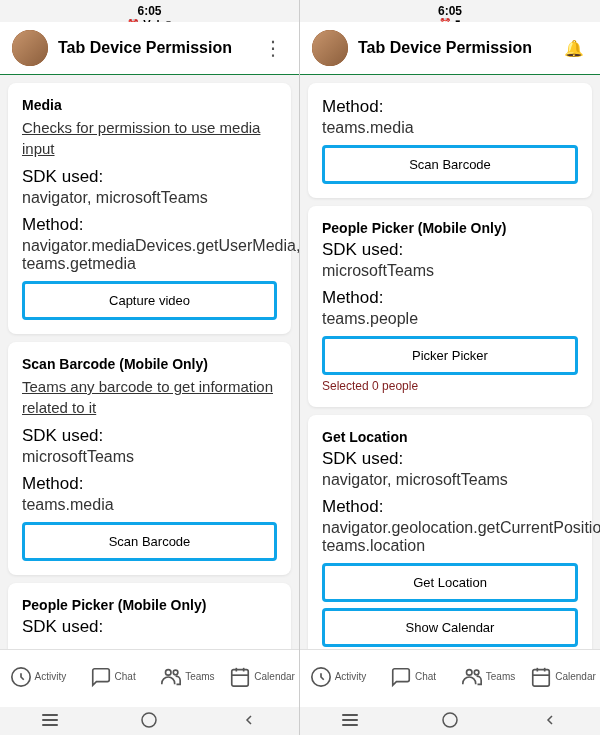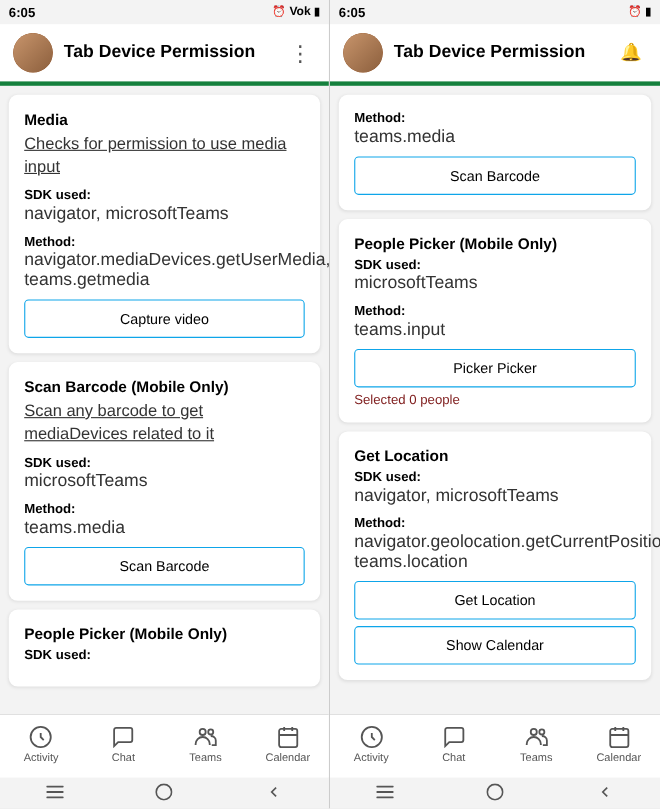--- a/index.html
+++ b/index.html
@@ -31,31 +31,32 @@
     
     .status-bar {
       display: flex;
       justify-content: space-between;
       align-items: center;
       padding: 4px 8px;
       background: #f3f3f3;
       font-size: 11px;
       font-weight: 600;
       height: 22px;
+      flex-direction: column;
     }
     .status-bar .time { font-weight: 700; font-size: 12px; }
     .status-bar .icons { display: flex; align-items: center; gap: 3px; font-size: 10px; }
 
     
     .app-header {
       display: flex;
       align-items: center;
       padding: 8px 12px;
       background: #fff;
-      border-bottom: 4px solid #15803d;
+      border-bottom: 1px solid #15803d;
       gap: 10px;
       min-height: 52px;
     }
     .avatar {
       width: 36px;
       height: 36px;
       border-radius: 50%;
       background: #8b4513;
       overflow: hidden;
       flex-shrink: 0;
@@ -111,38 +112,38 @@
 
     .card-desc {
       font-size: 15px;
       color: #333;
       margin-bottom: 8px;
       line-height: 1.4;
       text-decoration: underline;
     }
 
     .label {
-      font-size: 12px;
-      font-weight: 700;
+      font-size: 17px;
+      font-weight: 400;
       color: #000;
       margin-bottom: 2px;
     }
 
     .value {
       font-size: 16px;
       color: #333;
       margin-bottom: 8px;
     }
 
     .action-btn {
       display: block;
       width: 100%;
       padding: 9px 12px;
       background: #fff;
-      border: 1px solid #0ea5e9;
+      border: 3px solid #0ea5e9;
       border-radius: 4px;
       font-size: 13px;
       color: #000;
       cursor: pointer;
       margin-top: 6px;
     }
 
     .selected-text {
       font-size: 12px;
       color: #7f1d1d;
@@ -154,21 +155,21 @@
       display: flex;
       background: #fff;
       border-top: 1px solid #e0e0e0;
       padding: 4px 0 8px;
       height: 58px;
     }
 
     .nav-item {
       flex: 1;
       display: flex;
-      flex-direction: column;
+      flex-direction: row;
       align-items: center;
       justify-content: center;
       gap: 2px;
       cursor: pointer;
       padding: 2px 0;
     }
 
     .nav-icon {
       width: 24px;
       height: 24px;
@@ -235,21 +236,21 @@
         <div class="card-desc">Checks for permission to use media input</div>
         <div class="label">SDK used:</div>
         <div class="value">navigator, microsoftTeams</div>
         <div class="label">Method:</div>
         <div class="value">navigator.mediaDevices.getUserMedia, teams.getmedia</div>
         <button class="action-btn">Capture video</button>
       </div>
 
       <div class="card">
         <div class="card-title">Scan Barcode (Mobile Only)</div>
-        <div class="card-desc">Scan any barcode to get mediaDevices related to it</div>
+        <div class="card-desc">Teams any barcode to get information related to it</div>
         <div class="label">SDK used:</div>
         <div class="value">microsoftTeams</div>
         <div class="label">Method:</div>
         <div class="value">teams.media</div>
         <button class="action-btn">Scan Barcode</button>
       </div>
 
       <div class="card">
         <div class="card-title">People Picker (Mobile Only)</div>
         <div class="label">SDK used:</div>
@@ -345,21 +346,21 @@
         <div class="label">Method:</div>
         <div class="value">teams.media</div>
         <button class="action-btn">Scan Barcode</button>
       </div>
 
       <div class="card">
         <div class="card-title">People Picker (Mobile Only)</div>
         <div class="label">SDK used:</div>
         <div class="value">microsoftTeams</div>
         <div class="label">Method:</div>
-        <div class="value">teams.input</div>
+        <div class="value">teams.people</div>
         <button class="action-btn">Picker Picker</button>
         <div class="selected-text">Selected 0 people</div>
       </div>
 
       <div class="card">
         <div class="card-title">Get Location</div>
         <div class="label">SDK used:</div>
         <div class="value">navigator, microsoftTeams</div>
         <div class="label">Method:</div>
         <div class="value">navigator.geolocation.getCurrentPosition, teams.location</div>

